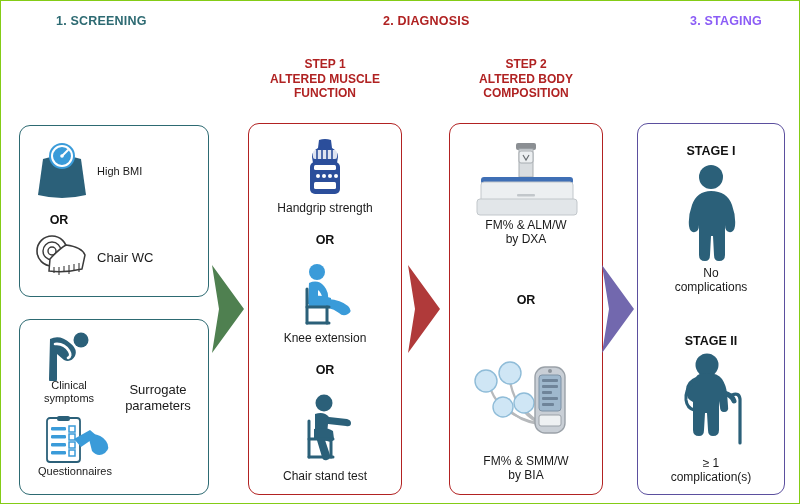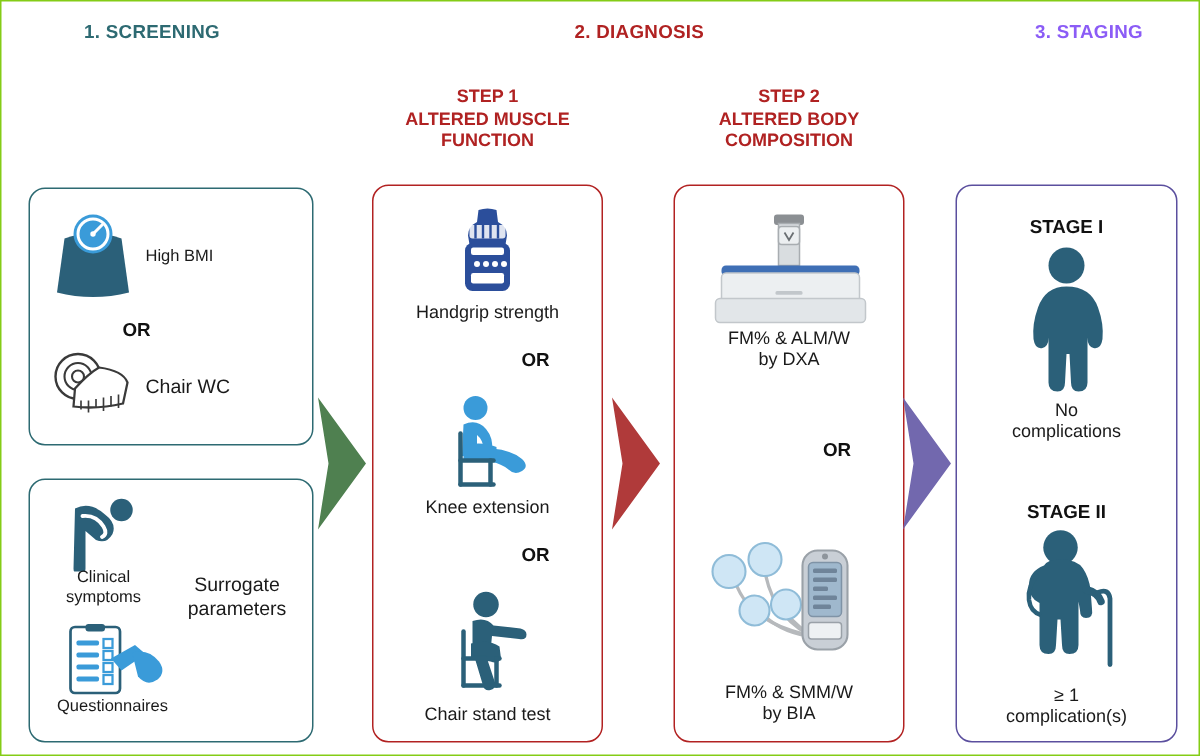--- a/index.html
+++ b/index.html
@@ -70,21 +70,20 @@
     text-align:center;
     line-height:14px;
   }
   .lbl.small{ font-size:11px; line-height:13px;}
   .or{
     position:absolute;
     font-size:12.5px;
     font-weight:bold;
     color:#111;
     text-align:center;
-    margin-left:32px;
   }
   .and{
     position:absolute;
     font-size:12.5px;
     font-weight:bold;
     color:#111;
     text-align:center;
   }
   .stage-title{
     position:absolute;

